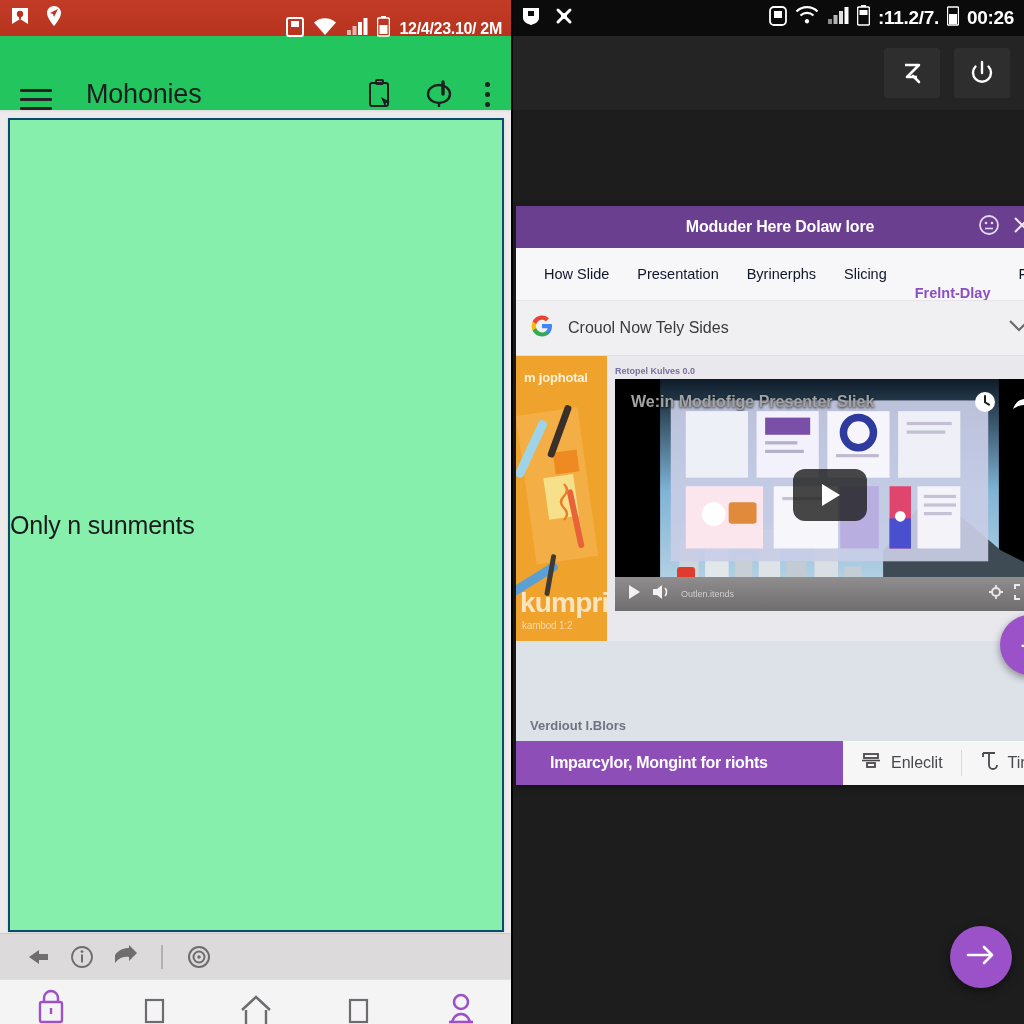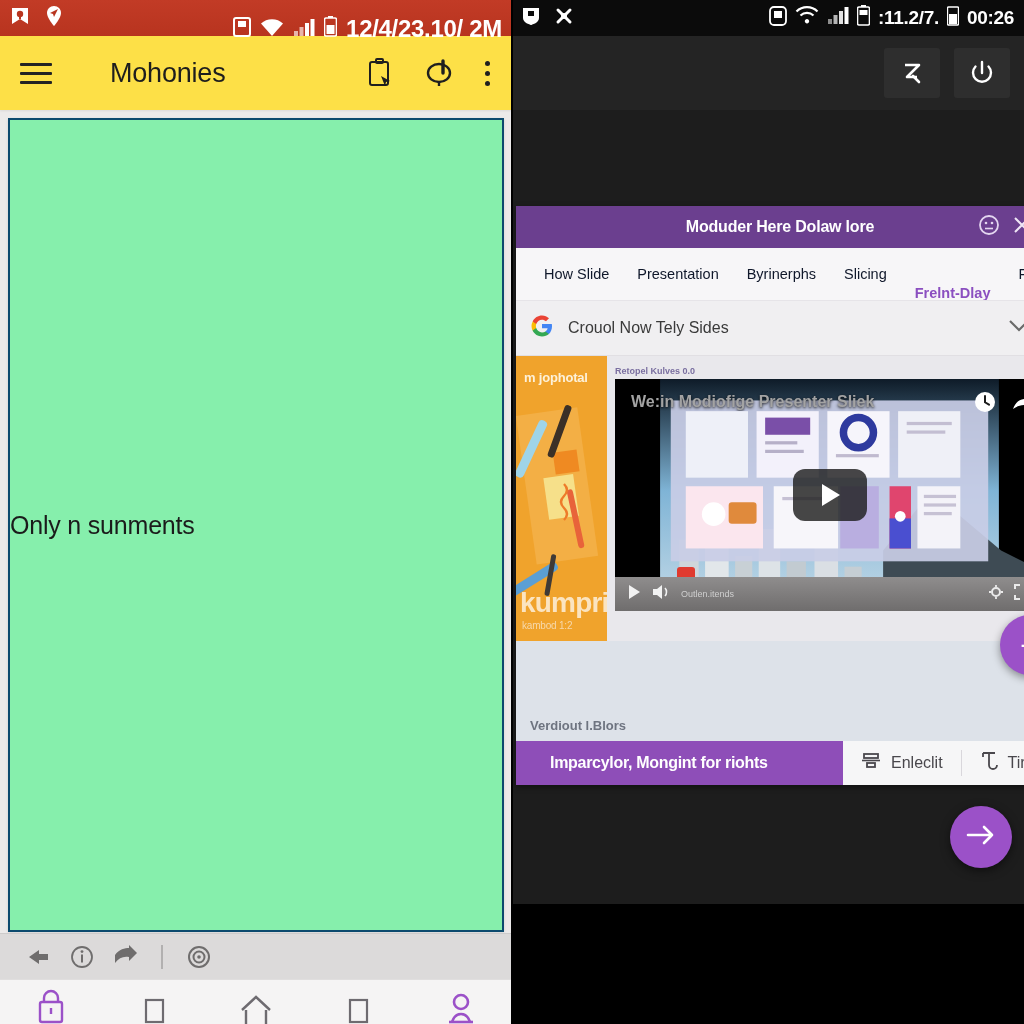--- a/index.html
+++ b/index.html
@@ -26,30 +26,29 @@
     height: 36px;
     background: #c0392b;
     background: linear-gradient(180deg,#c23b26 0%,#b8341f 100%);
     display: flex; align-items: center;
     padding: 0 10px;
     color: #fff;
   }
   .l-status-left { display: flex; align-items: center; gap: 14px; }
   .l-status-right {
     margin-left: auto; display: flex; align-items: center; gap: 9px;
-    font-size: 24px; font-weight: 700; letter-spacing: -0.3px; margin-top: 21px;
+    font-size: 16px; font-weight: 700; letter-spacing: -0.3px; margin-top: 21px;
   }
   .ic-white { display:inline-block; }
   .l-toolbar {
     height: 74px;
-    background: #fde047;
-    display: flex; align-items: center;
+    background: #22c55e;
+    display: flex; align-items: flex-end;
     padding: 0 16px 0 20px;
     box-shadow: 0 1px 2px rgba(0,0,0,0.08);
-    gap: 24px;
   }
   .hamburger { width: 32px; display:flex; flex-direction:column; gap:6px; cursor:pointer; }
   .hamburger span { display:block; height:3px; background:#232323; border-radius:1px; }
   .l-title {
     font-size: 27px; color: #1d1d1d; margin-left: 34px;
     letter-spacing: -0.2px; white-space: nowrap;
   }
   .l-tools { margin-left: auto; display: flex; align-items: center; gap: 30px; padding-right: 6px; }
   .tool-ic { width: 30px; height: 32px; display: flex; align-items: center; justify-content: center; cursor: pointer; }
   .dots { display: flex; flex-direction: column; gap: 5px; align-items: center; }
@@ -78,21 +77,21 @@
     position: absolute; left:0; right:0; bottom:0; height: 44px;
     background: #f5f4f4;
     display: flex; align-items: flex-end; justify-content: space-around;
     border-top: 1px solid #e0dede;
   }
   .nav-ic { width: 46px; height: 40px; display:flex; align-items:flex-end; justify-content:center; padding-bottom:0; cursor:pointer; }
 
   
   .right-panel {
     position: relative;
-    width: 512px; height: 904px;
+    width: 512px; height: 1024px;
     background: #1d1d1d;
     overflow: hidden;
   }
   .r-statusbar {
     height: 36px; background: #0b0b0b;
     display: flex; align-items: center; padding: 0 10px; color: #fff;
   }
   .r-status-left { display:flex; align-items:center; gap: 14px; }
   .r-status-right {
     margin-left:auto; display:flex; align-items:center; gap:8px;

